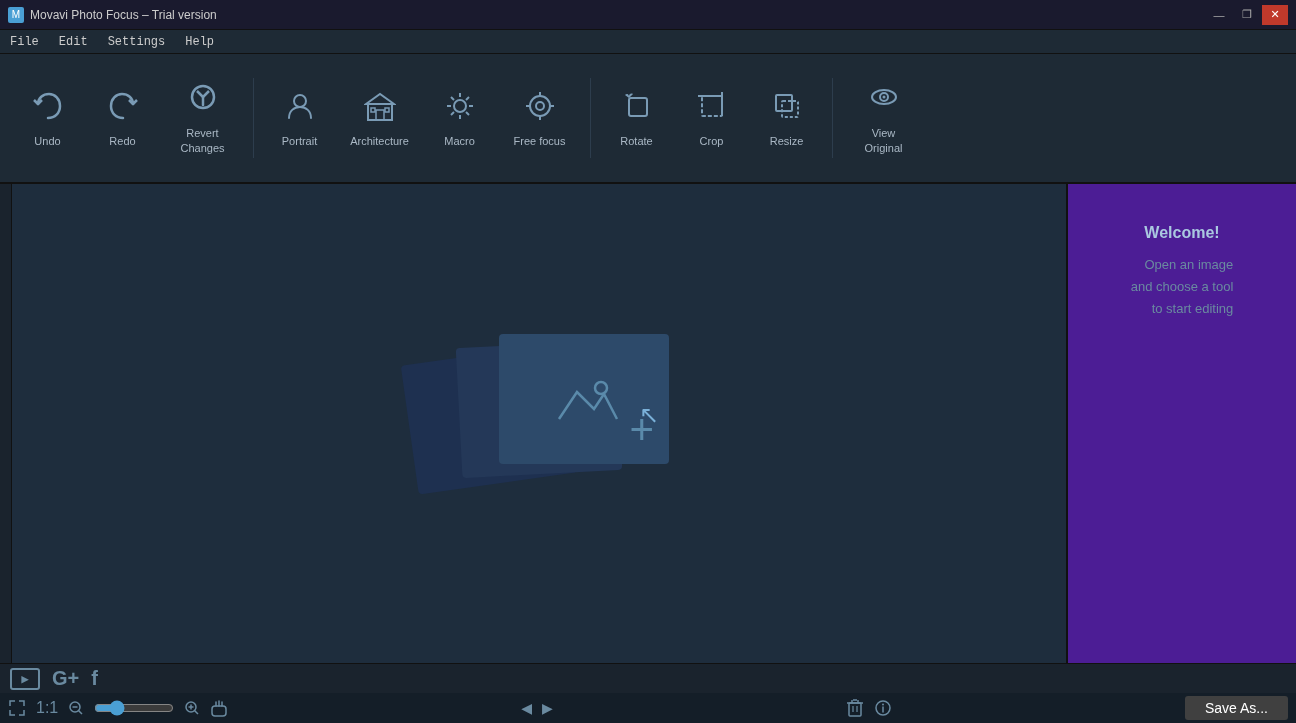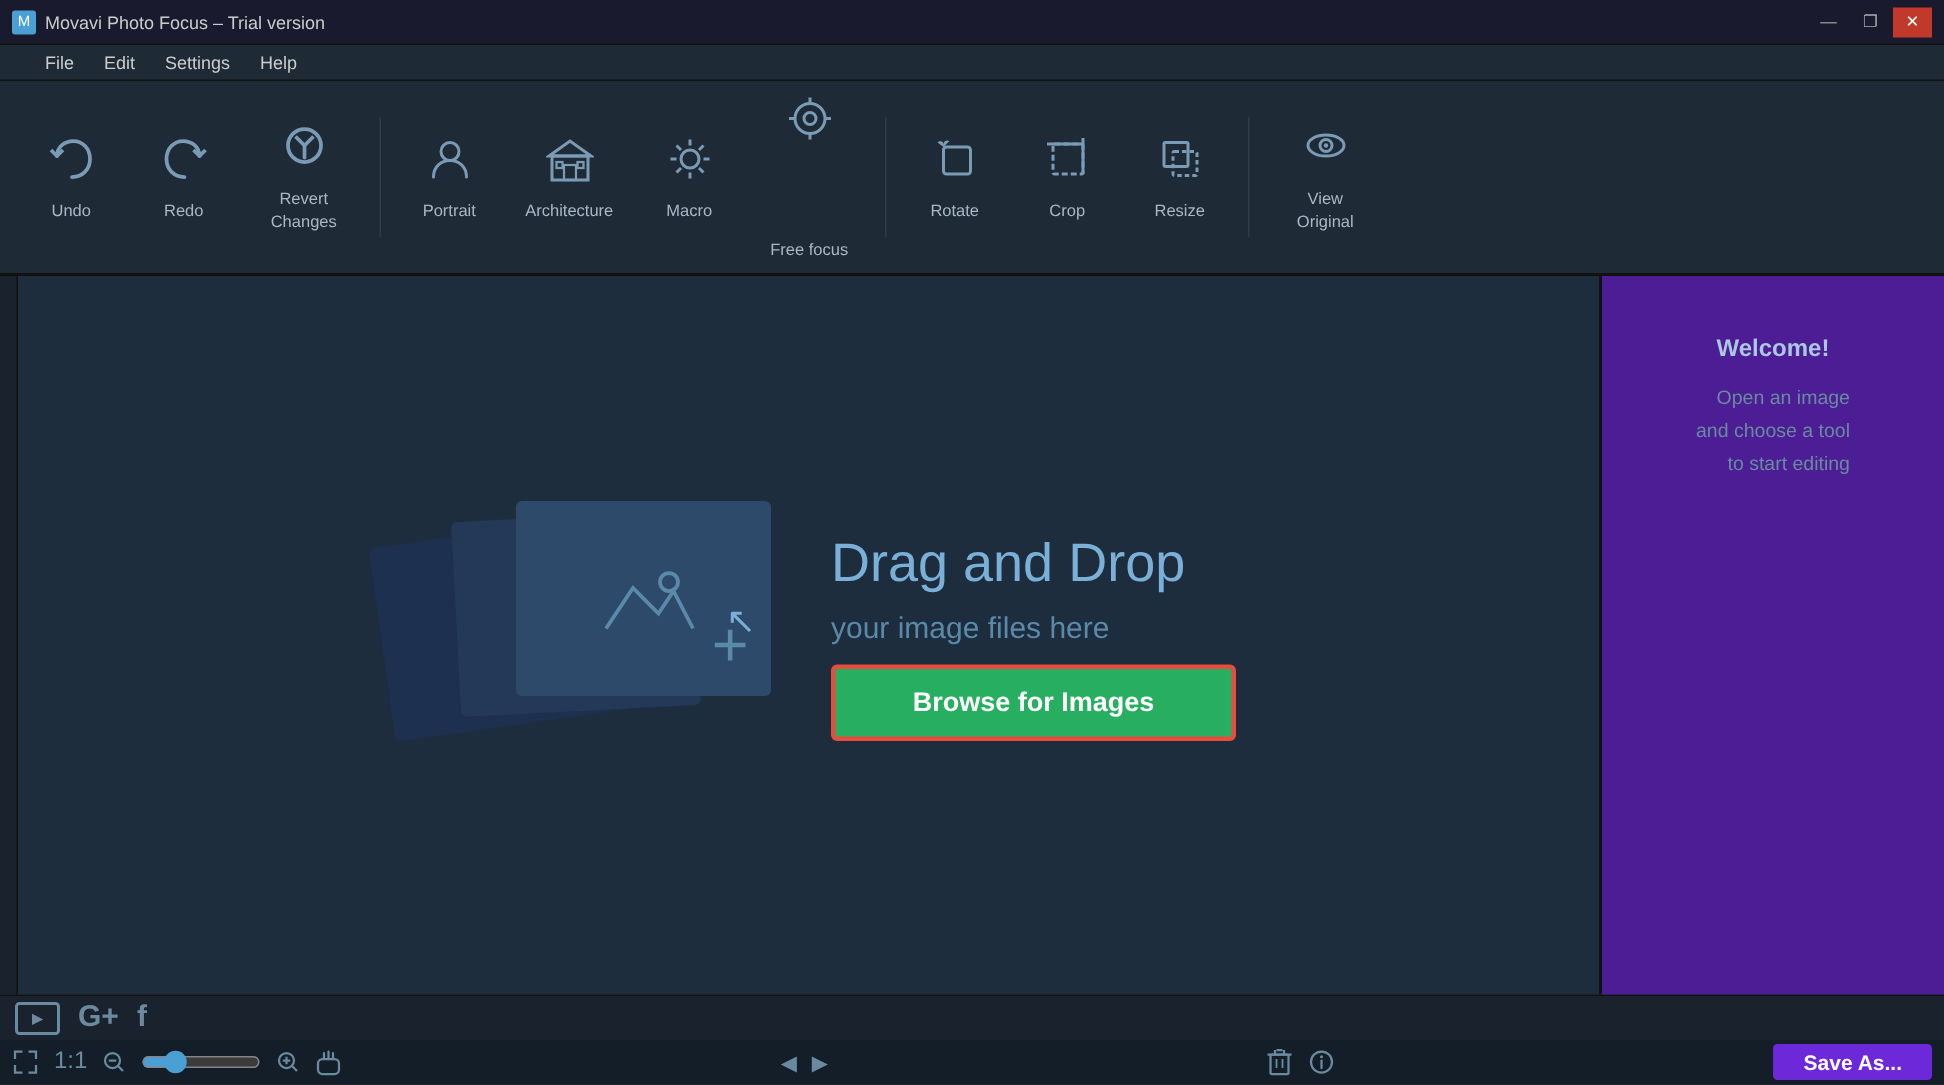--- a/index.html
+++ b/index.html
@@ -61,22 +61,23 @@
     }
     .win-btn.close { background: #c0392b; color: white; }
 
     
     #menu-bar {
       width: 100%;
       height: 24px;
       background: #1e2a35;
       display: flex;
       align-items: center;
-      padding: 0 20px;
+      padding: 0 0;
       border-bottom: 1px solid #111;
+      font-family: Liberation Mono, monospace;
     }
     .menu-item {
       color: #ccc;
       font-size: 12px;
       padding: 2px 10px;
       cursor: pointer;
     }
 
     
     #toolbar {
@@ -267,27 +268,27 @@
       display: flex;
       align-items: center;
       gap: 4px;
     }
     #zoom-slider {
       width: 80px;
       accent-color: #4a9fd4;
     }
     #status-spacer { flex: 1; }
     #save-as-btn {
-      background: #6d28d9;
+      background: #404040;
       color: white;
       border: none;
       border-radius: 3px;
       padding: 4px 20px;
       font-size: 14px;
-      font-weight: 700;
+      font-weight: 400;
       cursor: pointer;
       height: 24px;
     }
 
     
     .mountain-svg { opacity: 0.5; }
   </style>
 </head>
 <body>
 
@@ -379,21 +380,21 @@
           <line x1="25" y1="16" x2="29" y2="16" stroke="#7a9bb5" stroke-width="2"></line>
           <line x1="7" y1="7" x2="10" y2="10" stroke="#7a9bb5" stroke-width="2"></line>
           <line x1="22" y1="22" x2="25" y2="25" stroke="#7a9bb5" stroke-width="2"></line>
           <line x1="25" y1="7" x2="22" y2="10" stroke="#7a9bb5" stroke-width="2"></line>
           <line x1="7" y1="25" x2="10" y2="22" stroke="#7a9bb5" stroke-width="2"></line>
         </svg>
     </span>
     <span>Macro</span>
   </div>
 
-  <div class="toolbar-btn" style="width:85px;justify-content:space-between;">
+  <div class="toolbar-btn" style="width:85px;">
     <span class="toolbar-icon">
       <svg width="32" height="32" viewBox="0 0 32 32" fill="none">
           <circle cx="16" cy="16" r="10" stroke="#7a9bb5" stroke-width="2" fill="none"></circle>
           <circle cx="16" cy="16" r="4" stroke="#7a9bb5" stroke-width="2" fill="none"></circle>
           <line x1="16" y1="2" x2="16" y2="6" stroke="#7a9bb5" stroke-width="2"></line>
           <line x1="16" y1="26" x2="16" y2="30" stroke="#7a9bb5" stroke-width="2"></line>
           <line x1="2" y1="16" x2="6" y2="16" stroke="#7a9bb5" stroke-width="2"></line>
           <line x1="26" y1="16" x2="30" y2="16" stroke="#7a9bb5" stroke-width="2"></line>
         </svg>
     </span>
@@ -471,25 +472,20 @@
         <div class="img-placeholder main">
           <svg width="70" height="50" viewBox="0 0 70 50">
               <polyline points="10,45 28,18 45,35 55,20 68,45" fill="none" stroke="#5a8aaa" stroke-width="2.5"></polyline>
               <circle cx="52" cy="14" r="6" fill="none" stroke="#5a8aaa" stroke-width="2.5"></circle>
             </svg>
           <span style="position:absolute; bottom:10px; right:15px; font-size:42px; color:#5a8aaa; font-weight:200;">+</span>
           <span style="position:absolute; bottom:35px; right:10px; font-size:24px; color:#7ab0d8;">↖</span>
         </div>
       </div>
 
-      <div id="drop-text">
-        <span id="drag-drop-title">Drag and Drop</span>
-        <span id="drag-drop-subtitle">your image files here</span>
-        <button id="browse-btn">Browse for Images</button>
-      </div>
     </div>
   </div>
 
   <div id="right-panel">
     <span id="welcome-title">Welcome!</span>
     <span id="welcome-text" style="color:#6a8aa0;font-size:13px;text-align:right;line-height:1.7;padding:0 20px;">Open an image<br>and choose a tool<br>to start editing</span>
   </div>
 </div>
 
 <div id="bottom-bar">

